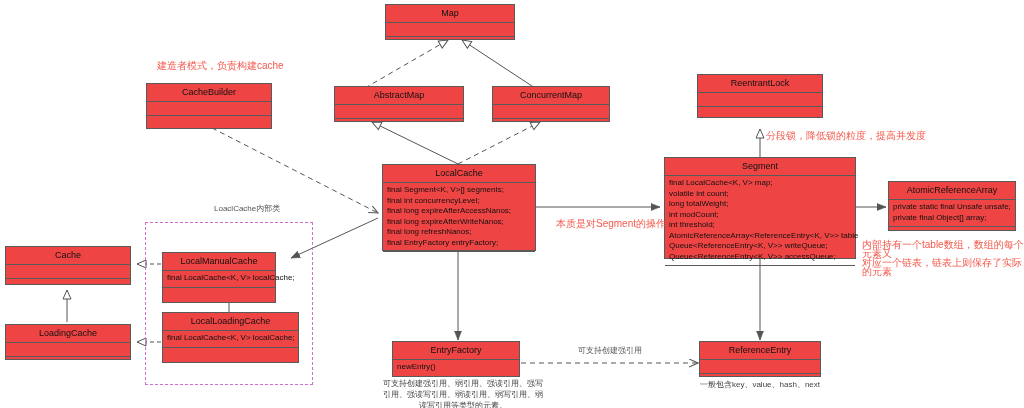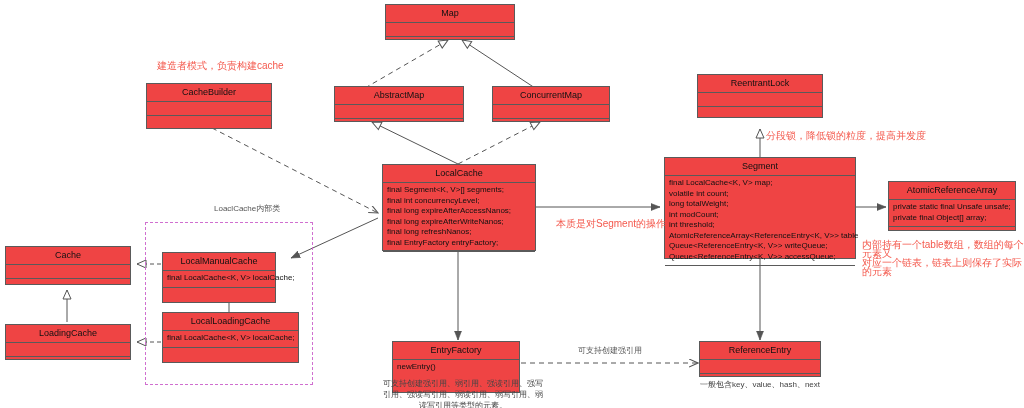--- a/index.html
+++ b/index.html
@@ -214,21 +214,21 @@
   </div>
 
   <div class="uml" style="left:162px;top:312px;width:137px;height:51px;">
     <div class="title">LocalLoadingCache</div>
     <div class="attrs">
       <div>final LocalCache&lt;K, V&gt; localCache;</div>
     </div>
     <div class="ops empty"></div>
   </div>
 
-  <div class="uml" style="left:392px;top:341px;width:128px;height:52px;">
+  <div class="uml" style="left:392px;top:341px;width:128px;height:36px;">
     <div class="title">EntryFactory</div>
     <div class="ops">
       <div>newEntry()</div>
     </div>
   </div>
 
   <div class="uml" style="left:699px;top:341px;width:122px;height:36px;">
     <div class="title">ReferenceEntry</div>
     <div class="attrs empty"></div>
   </div>

